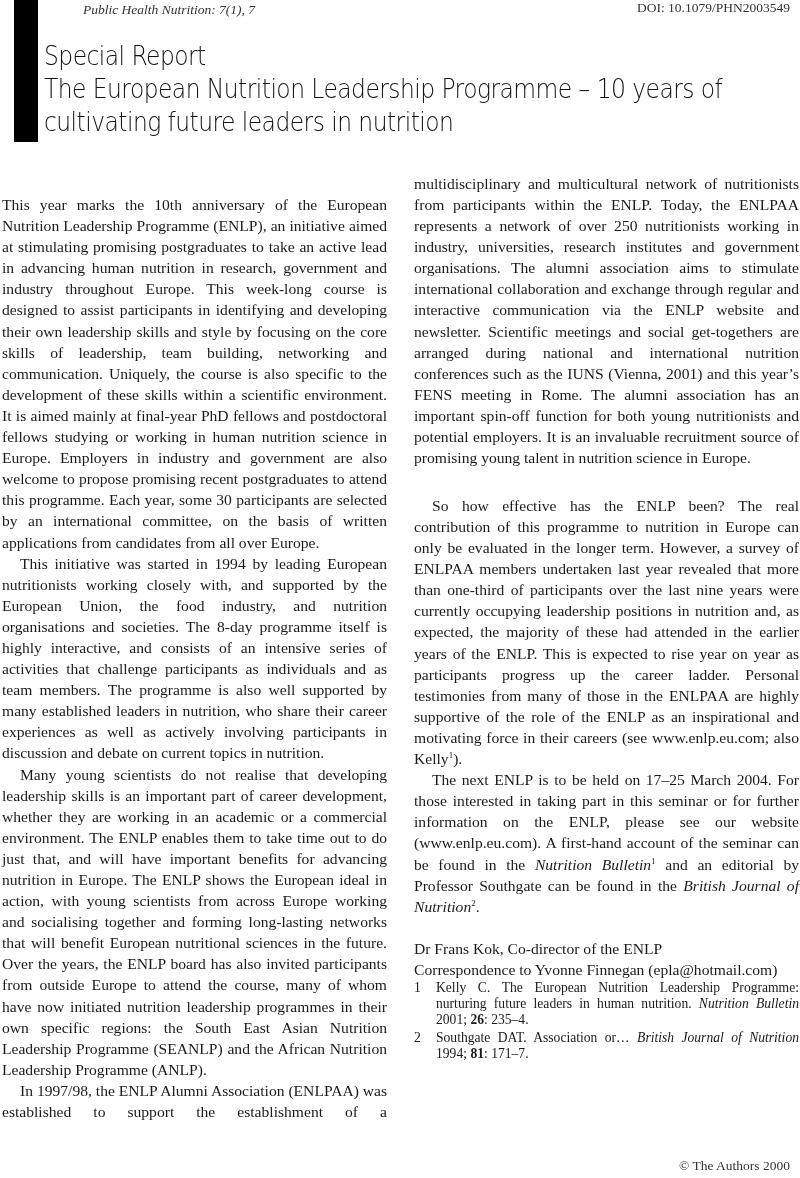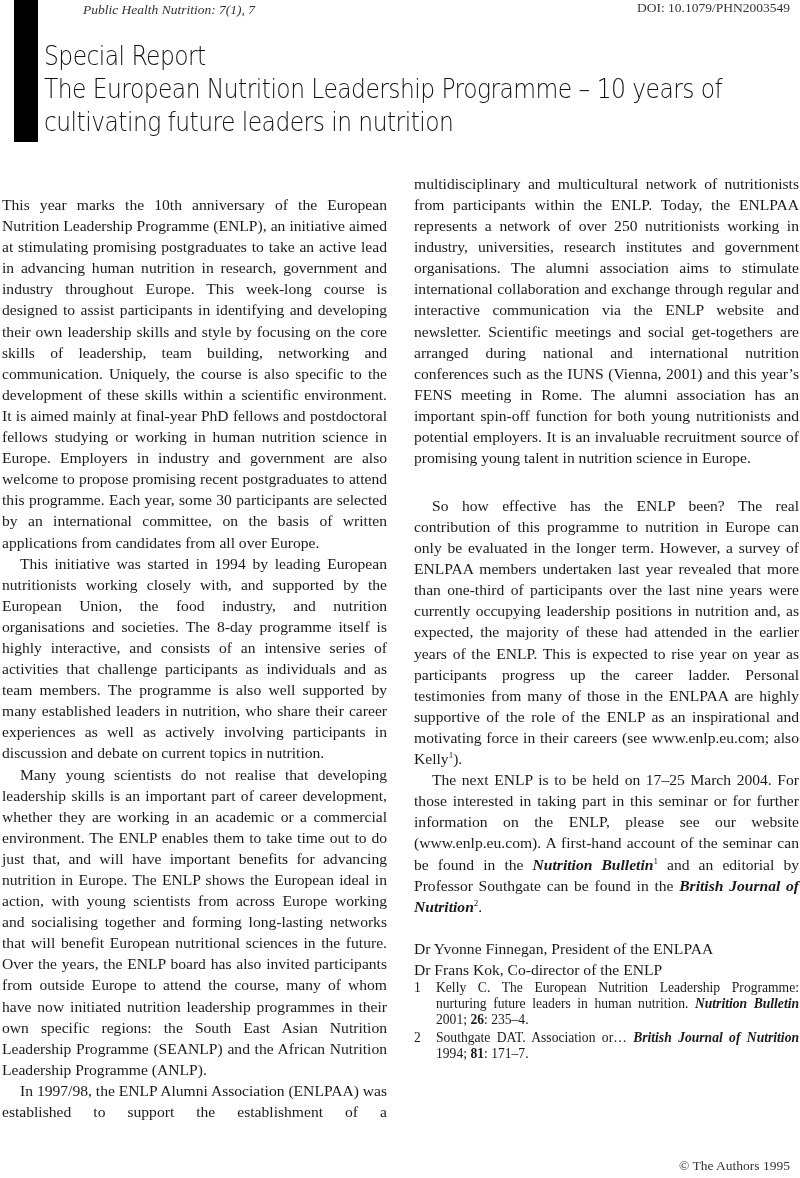--- a/index.html
+++ b/index.html
@@ -14,21 +14,21 @@
   .col-right { left: 414px; }
   .col p { margin: 0; text-indent: 0; hyphens: manual; }
   .col p.indent { text-indent: 18px; }
   .signature { margin-top: 21px; }
   .signature div { white-space: nowrap; }
   .refs-head { font-weight: bold; font-size: 15.6px; margin-top: 26px; margin-bottom: 26px; }
   .ref-item { display: flex; font-size: 13.6px; line-height: 16px; margin-bottom: 2px; }
   .ref-num { width: 22px; flex: none; }
   .ref-text { flex: 1; text-align: justify; }
   .copyright { position: absolute; right: 10px; top: 1158px; font-size: 13.5px; color: #333; }
-  i { font-style: italic; font-weight: bold; }
+  i { font-style: italic; }
   sup { font-size: 9px; line-height: 0; }
 </style>
 </head>
 <body>
 
 <div class="side-bar"></div>
 <div class="running-left">Public Health Nutrition: 7(1), 7</div>
 <div class="running-right">DOI: 10.1079/PHN2003549</div>
 
 <div class="title-block">
@@ -45,28 +45,28 @@
 </div>
 
 <div class="col col-right">
   <p style="margin-top:-21.1px;height:400px;overflow:hidden;">
       <span style="display:block;margin-top:-42.2px;text-indent:18px;">In 1997/98, the ENLP Alumni Association (ENLPAA) was established to support the establishment of a multidisciplinary and multicultural network of nutritionists from participants within the ENLP. Today, the ENLPAA represents a network of over 250 nutritionists working in industry, universities, research institutes and government organisations. The alumni association aims to stimulate international collaboration and exchange through regular and interactive communication via the ENLP website and newsletter. Scientific meetings and social get-togethers are arranged during national and international nutrition conferences such as the IUNS (Vienna, 2001) and this year’s FENS meeting in Rome. The alumni association has an important spin-off function for both young nutritionists and potential employers. It is an invaluable recruitment source of promising young talent in nutrition science in Europe.</span>
     </p>
   <p class="indent" style="margin-top:-78px;"><span>So how effective has the ENLP been? The real contribution of this programme to nutrition in Europe can only be evaluated in the longer term. However, a survey of ENLPAA members undertaken last year revealed that more than one-third of participants over the last nine years were currently occupying leadership positions in nutrition and, as expected, the majority of these had attended in the earlier years of the ENLP. This is expected to rise year on year as participants progress up the career ladder. Personal testimonies from many of those in the ENLPAA are highly supportive of the role of the ENLP as an inspirational and motivating force in their careers (see www.enlp.eu.com; also Kelly</span><sup>1</sup><span>).</span></p>
   <p class="indent"><span>The next ENLP is to be held on 17–25 March 2004. For those interested in taking part in this seminar or for further information on the ENLP, please see our website (www.enlp.eu.com). A first-hand account of the seminar can be found in the </span><i>Nutrition Bulletin</i><sup>1</sup><span> and an editorial by Professor Southgate can be found in the </span><i>British Journal of Nutrition</i><sup>2</sup><span>.</span></p>
 
   <div class="signature">
-    <div>Dr Yvonne Finnegan, President of the ENLPAA</div>
     <div>Dr Frans Kok, Co-director of the ENLP</div>
+    <div>Correspondence to Yvonne Finnegan (epla@hotmail.com)</div>
   </div>
 
 
   <div class="ref-item">
     <span class="ref-num">1</span>
     <span class="ref-text"><span>Kelly C. The European Nutrition Leadership Programme: nurturing future leaders in human nutrition. </span><i>Nutrition Bulletin</i><span> 2001; </span><b>26</b><span>: 235–4.</span></span>
   </div>
   <div class="ref-item">
     <span class="ref-num">2</span>
     <span class="ref-text"><span>Southgate DAT. Association or… </span><i>British Journal of Nutrition</i><span> 1994; </span><b>81</b><span>: 171–7.</span></span>
   </div>
 </div>
 
-<div class="copyright">© The Authors 1995</div>
+<div class="copyright">© The Authors 2000</div>
 
 </body></html>

